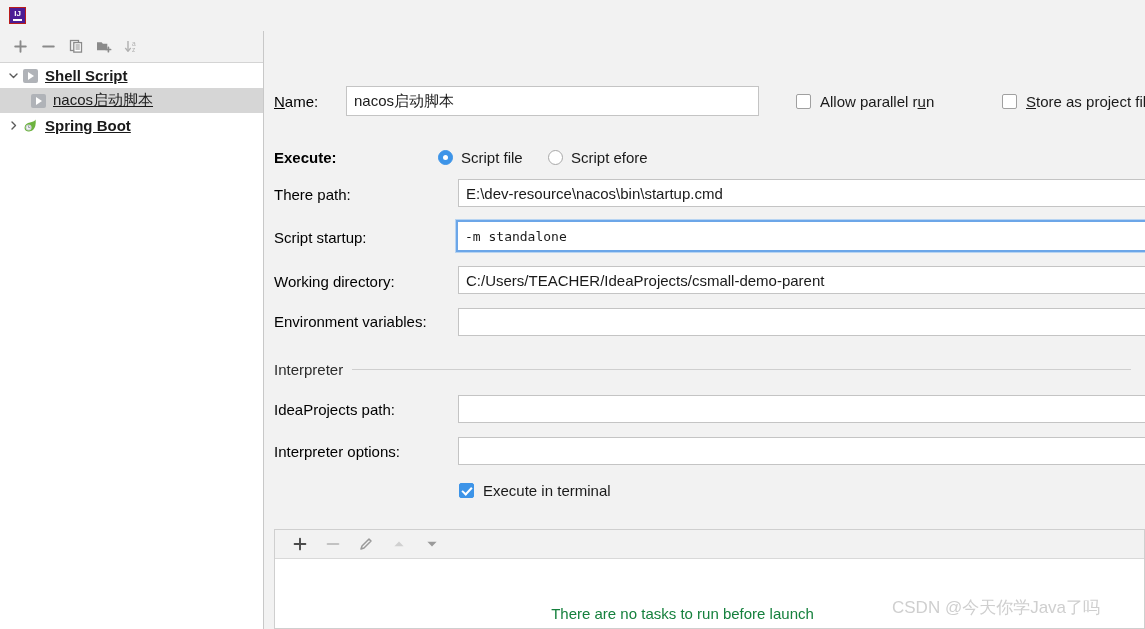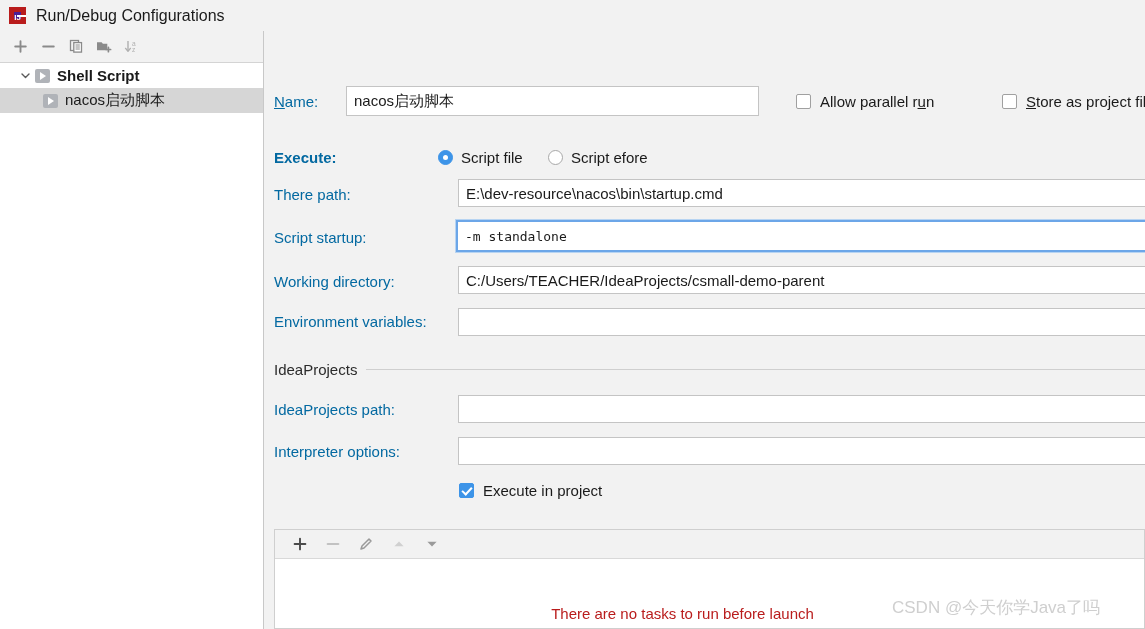--- a/index.html
+++ b/index.html
@@ -26,21 +26,21 @@
     background: #f2f2f2;
     display: flex;
     align-items: center;
     padding-left: 9px;
     box-sizing: border-box;
   }
   #ij-icon {
     width: 17px;
     height: 17px;
     background: #4c1d95;
-    border: 5px solid #b91c1c;
+    border: 1px solid #b91c1c;
     box-sizing: border-box;
     position: relative;
     flex: none;
   }
   #ij-icon .letters {
     position: absolute;
     left: 0; top: 0;
     width: 100%;
     height: 11px;
     line-height: 11px;
@@ -96,23 +96,24 @@
   .tb-btn svg { display: block; }
 
   #tree {
     background: #ffffff;
     height: 100%;
   }
   .tree-row {
     height: 25px;
     display: flex;
     align-items: center;
-    padding-left: 16px;
-    box-sizing: border-box;
-    white-space: nowrap;
+    padding-left: 4px;
+    box-sizing: border-box;
+    white-space: nowrap;
+    text-decoration: underline;
   }
   .tree-row.selected { background: #d6d6d6; }
   .tree-arrow {
     width: 18px;
     display: flex;
     align-items: center;
     justify-content: center;
     flex: none;
     color: #6e6e6e;
   }
@@ -156,21 +157,21 @@
     left: 265px; top: 31px;
     width: 880px;
     height: 598px;
     background: #f2f2f2;
     overflow: hidden;
   }
 
   .field-label {
     position: absolute;
     font-size: 15px;
-    color: #0369a1;
+    color: #000000;
     white-space: nowrap;
   }
   .field-label u { text-decoration: underline; }
 
   .text-input {
     position: absolute;
     background: #ffffff;
     border: 1px solid #c4c4c4;
     box-sizing: border-box;
     font-family: "Liberation Sans", sans-serif;
@@ -308,21 +309,21 @@
     display: flex;
     align-items: center;
     justify-content: center;
     flex: none;
   }
   #bl-empty {
     height: 69px;
     display: flex;
     align-items: center;
     justify-content: center;
-    color: #b91c1c;
+    color: #15803d;
     font-size: 15px;
   }
   #bl-empty-inner {
     position: relative;
     left: -27px;
     top: 20px;
   }
 
   #watermark {
     position: absolute;
@@ -335,21 +336,20 @@
   }
 </style>
 </head>
 <body>
 
 <div id="titlebar">
   <div id="ij-icon">
     <div class="letters">IJ</div>
     <div class="bar"></div>
   </div>
-  <div id="window-title">Run/Debug Configurations</div>
 </div>
 
 <div id="left-panel">
 
   <div id="tree-toolbar">
     <div class="tb-btn">
       <svg width="17" height="17" viewBox="0 0 17 17">
           <path d="M8.5 3.2v10.6M3.2 8.5h10.6" stroke="#8a8a8a" stroke-width="1.9" stroke-linecap="round"></path>
         </svg>
     </div>
@@ -396,20 +396,36 @@
     </div>
 
     <div class="tree-row selected">
       <span class="tree-indent"></span>
       <span class="node-icon">
           <span class="run-icon"></span>
         </span>
       <span class="tree-label">nacos启动脚本</span>
     </div>
 
+    <div class="tree-row">
+      <span class="tree-arrow">
+        <svg width="11" height="11" viewBox="0 0 11 11">
+            <path d="M4 2l3.5 3.5L4 9" fill="none" stroke="#5a5a5a" stroke-width="1.4" stroke-linecap="round" stroke-linejoin="round"></path>
+          </svg>
+      </span>
+      <span class="node-icon">
+        <svg width="17" height="15" viewBox="0 0 17 15">
+          <path d="M13.6 1.6c-1 2.2-3.4 2.3-5.6 2.8C5.3 5 3 6.2 2.6 9.2c-.2 1.6.5 2.9 1.5 3.6.9.7 2.4.9 3.9.5 2.8-.7 4.6-2.8 5.3-5.4.5-2 .6-4.3.3-6.3z" fill="#6db33f"></path>
+          <circle cx="6.6" cy="9.6" r="3" fill="#cfd4d8"></circle>
+          <circle cx="6.6" cy="9.6" r="1.9" fill="#f4f6f7"></circle>
+          <path d="M6.6 8v1.6h1.3" fill="none" stroke="#8a9199" stroke-width=".9" stroke-linecap="round"></path>
+        </svg>
+      </span>
+      <span class="tree-label bold">Spring Boot</span>
+    </div>
 
   </div>
 </div>
 
 <div id="content">
 
   <div class="field-label" style="left:9px; top:62px;"><u>N</u>ame:</div>
   <div class="text-input" style="left:81px; top:55px; width:413px; height:30px;">nacos启动脚本</div>
 
   <div class="cb-wrap" style="left:531px; top:62px;">
@@ -438,33 +454,33 @@
   <div class="field-label" style="left:9px; top:198px;">Script startup:</div>
   <div class="text-input mono focused" style="left:191px; top:189px; width:702px; height:32px;">-m standalone</div>
 
   <div class="field-label" style="left:9px; top:242px;">Working directory:</div>
   <div class="text-input" style="left:193px; top:235px; width:700px; height:28px;">C:/Users/TEACHER/IdeaProjects/csmall-demo-parent</div>
 
   <div class="field-label" style="left:9px; top:282px;">Environment variables:</div>
   <div class="text-input" style="left:193px; top:277px; width:700px; height:28px;"></div>
 
   <div class="section-sep" style="left:9px; top:330px; width:871px;">
-    <span class="sec-title">IdeaProjects</span>
+    <span class="sec-title">Interpreter</span>
     <span class="sec-line" style="width:779px;"></span>
   </div>
 
   <div class="field-label" style="left:9px; top:370px;">IdeaProjects path:</div>
   <div class="text-input" style="left:193px; top:364px; width:700px; height:28px;"></div>
 
   <div class="field-label" style="left:9px; top:412px;">Interpreter options:</div>
   <div class="text-input" style="left:193px; top:406px; width:700px; height:28px;"></div>
 
   <div class="cb-wrap" style="left:194px; top:451px;">
     <span class="cb-box checked"></span>
-    <span class="cb-label">Execute in project</span>
+    <span class="cb-label">Execute in terminal</span>
   </div>
 
   <div class="section-sep" style="left:9px; top:500px; width:871px;">
     <span class="collapse-tri"></span>
     <span class="sec-title"><u>B</u>efore launch</span>
     <span class="sec-line" style="width:738px;"></span>
   </div>
 
   <div id="bl-box">
     <div id="bl-toolbar">

